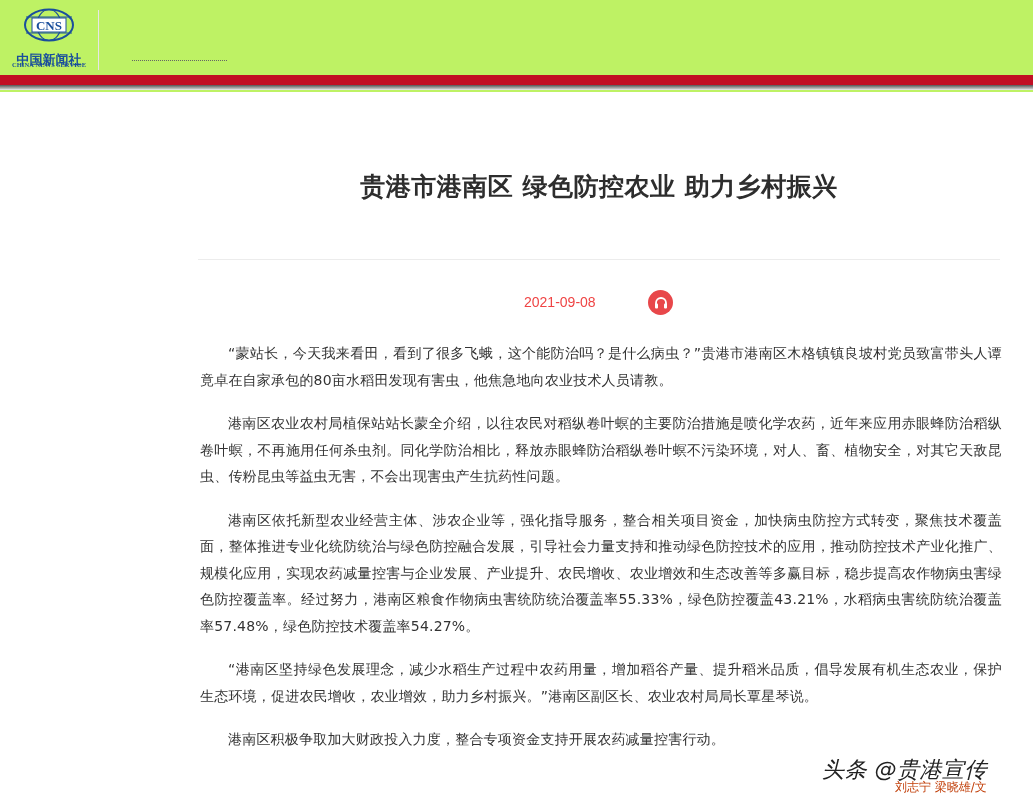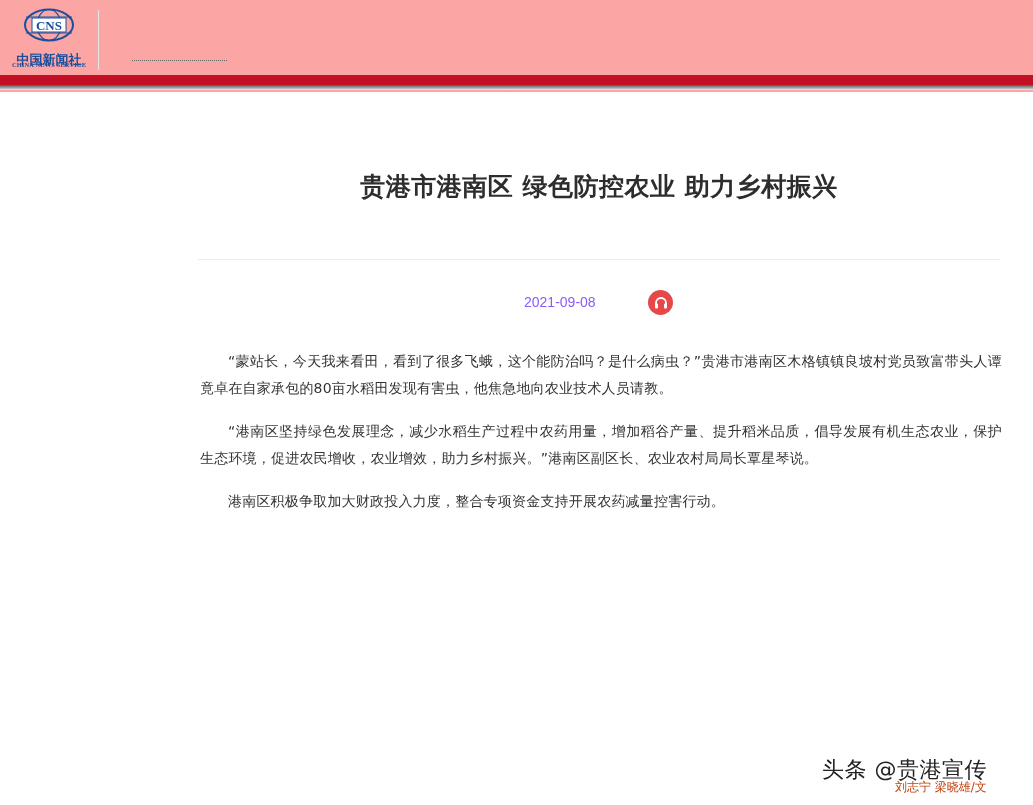--- a/index.html
+++ b/index.html
@@ -1,48 +1,48 @@
 <!DOCTYPE html>
 <html><head>
 <meta charset="utf-8">
 <style>
   * { margin:0; padding:0; box-sizing:border-box; }
   html, body { width:1033px; height:805px; overflow:hidden; background:#fff; }
   body { font-family: "DejaVu Sans", "Liberation Sans", sans-serif; color:#333; position:relative; }
 
-  .header { position:absolute; left:0; top:0; width:1033px; height:92px; background:#fca5a5; }
+  .header { position:absolute; left:0; top:0; width:1033px; height:92px; background:#bef264; }
   .cns-logo { position:absolute; left:10px; top:8px; width:78px; height:64px; }
   .cns-globe { position:absolute; left:13px; top:0; width:52px; height:34px; }
   .cns-sub { position:absolute; left:0; top:44px; width:78px; text-align:center;
              font-family:"DejaVu Serif", serif; font-size:13px; color:#1a4f9c; font-weight:bold; letter-spacing:0px; line-height:15px; }
   .cns-en { position:absolute; left:0; top:53px; width:78px; text-align:center;
             font-family:"Liberation Serif", serif; font-size:6.5px; color:#1a4f9c; font-weight:bold; letter-spacing:0.1px; }
   .vsep { position:absolute; left:98px; top:10px; width:1px; height:60px; background:#e6e6e6; }
   .zgxw { position:absolute; left:108px; top:14px; font-family:"DejaVu Serif", serif; font-size:33px;
           color:#c8161d; font-weight:bold; letter-spacing:2px; line-height:40px; font-style:italic; }
   .zgxw-tiny { position:absolute; left:132px; top:60px; width:95px; height:2px;
                border-top:1px dotted #666; }
   .red-bar { position:absolute; left:0; top:75px; width:1033px; height:10px; background:#c10f24; }
   .shadow-bar { position:absolute; left:0; top:85px; width:1033px; height:5px;
                 background:linear-gradient(#555, #b8b8b8 70%, #f0f0f0); }
 
   .title { position:absolute; left:0; top:170px; width:1198px; text-align:center;
            font-family:"DejaVu Sans", sans-serif; font-weight:bold; font-size:25px; color:#2d2d2d; letter-spacing:0.5px; }
   .divider { position:absolute; left:198px; top:259px; width:802px; height:1px; background:#ececec; }
 
   .meta { position:absolute; top:292px; left:0; width:1033px; height:22px; }
-  .date { position:absolute; left:524px; top:2px; font-family:"Liberation Sans", sans-serif; font-size:14px; color:#8b5cf6; }
+  .date { position:absolute; left:524px; top:2px; font-family:"Liberation Sans", sans-serif; font-size:14px; color:#ef4444; }
   .audio-btn { position:absolute; left:648px; top:-2px; width:25px; height:25px; border-radius:50%;
                background:#e8474a; display:flex; align-items:center; justify-content:center; cursor:pointer; }
 
-  .article { position:absolute; left:200px; top:348px; width:802px; }
+  .article { position:absolute; left:200px; top:340px; width:802px; }
   .article p { font-size:14px; line-height:26.5px; color:#333; text-indent:2em; margin-bottom:17px; text-align:justify; letter-spacing:0.2px; }
 
   .watermark { position:absolute; left:822px; top:755px; font-family:"DejaVu Sans", sans-serif;
-               font-size:22px; color:#222; letter-spacing:0.5px; text-shadow:1px 1px 0 #fff, -1px -1px 0 #fff, 0 0 2px #fff; }
+               font-size:22px; color:#222; letter-spacing:0.5px; text-shadow:1px 1px 0 #fff, -1px -1px 0 #fff, 0 0 2px #fff;font-style:italic; }
   .byline { position:absolute; left:895px; top:779px; font-family:"DejaVu Sans", sans-serif;
             font-size:12px; color:#c2410c; text-shadow:0 0 2px #fff; }
 </style>
 </head>
 <body>
 
 <div class="header">
   <div class="cns-logo">
     <svg class="cns-globe" viewBox="0 0 52 34">
       <ellipse cx="26" cy="17" rx="24" ry="15.5" fill="none" stroke="#1a4f9c" stroke-width="2"></ellipse>
@@ -70,18 +70,20 @@
     <svg width="14" height="13" viewBox="0 0 14 13">
       <path d="M2 9 V7 A5 5 0 0 1 12 7 V9" fill="none" stroke="#fff" stroke-width="1.8"></path>
       <rect x="1" y="7.5" width="3" height="5" rx="1" fill="#fff"></rect>
       <rect x="10" y="7.5" width="3" height="5" rx="1" fill="#fff"></rect>
     </svg>
   </div>
 </div>
 
 <div class="article">
   <p>“蒙站长，今天我来看田，看到了很多飞蛾，这个能防治吗？是什么病虫？”贵港市港南区木格镇镇良坡村党员致富带头人谭竟卓在自家承包的80亩水稻田发现有害虫，他焦急地向农业技术人员请教。</p>
+  <p>港南区农业农村局植保站站长蒙全介绍，以往农民对稻纵卷叶螟的主要防治措施是喷化学农药，近年来应用赤眼蜂防治稻纵卷叶螟，不再施用任何杀虫剂。同化学防治相比，释放赤眼蜂防治稻纵卷叶螟不污染环境，对人、畜、植物安全，对其它天敌昆虫、传粉昆虫等益虫无害，不会出现害虫产生抗药性问题。</p>
+  <p>港南区依托新型农业经营主体、涉农企业等，强化指导服务，整合相关项目资金，加快病虫防控方式转变，聚焦技术覆盖面，整体推进专业化统防统治与绿色防控融合发展，引导社会力量支持和推动绿色防控技术的应用，推动防控技术产业化推广、规模化应用，实现农药减量控害与企业发展、产业提升、农民增收、农业增效和生态改善等多赢目标，稳步提高农作物病虫害绿色防控覆盖率。经过努力，港南区粮食作物病虫害统防统治覆盖率55.33%，绿色防控覆盖43.21%，水稻病虫害统防统治覆盖率57.48%，绿色防控技术覆盖率54.27%。</p>
   <p>“港南区坚持绿色发展理念，减少水稻生产过程中农药用量，增加稻谷产量、提升稻米品质，倡导发展有机生态农业，保护生态环境，促进农民增收，农业增效，助力乡村振兴。”港南区副区长、农业农村局局长覃星琴说。</p>
   <p>港南区积极争取加大财政投入力度，整合专项资金支持开展农药减量控害行动。</p>
 </div>
 
 <div class="watermark">头条 @贵港宣传</div>
 <div class="byline">刘志宁 梁晓雄/文</div>
 
 </body></html>

